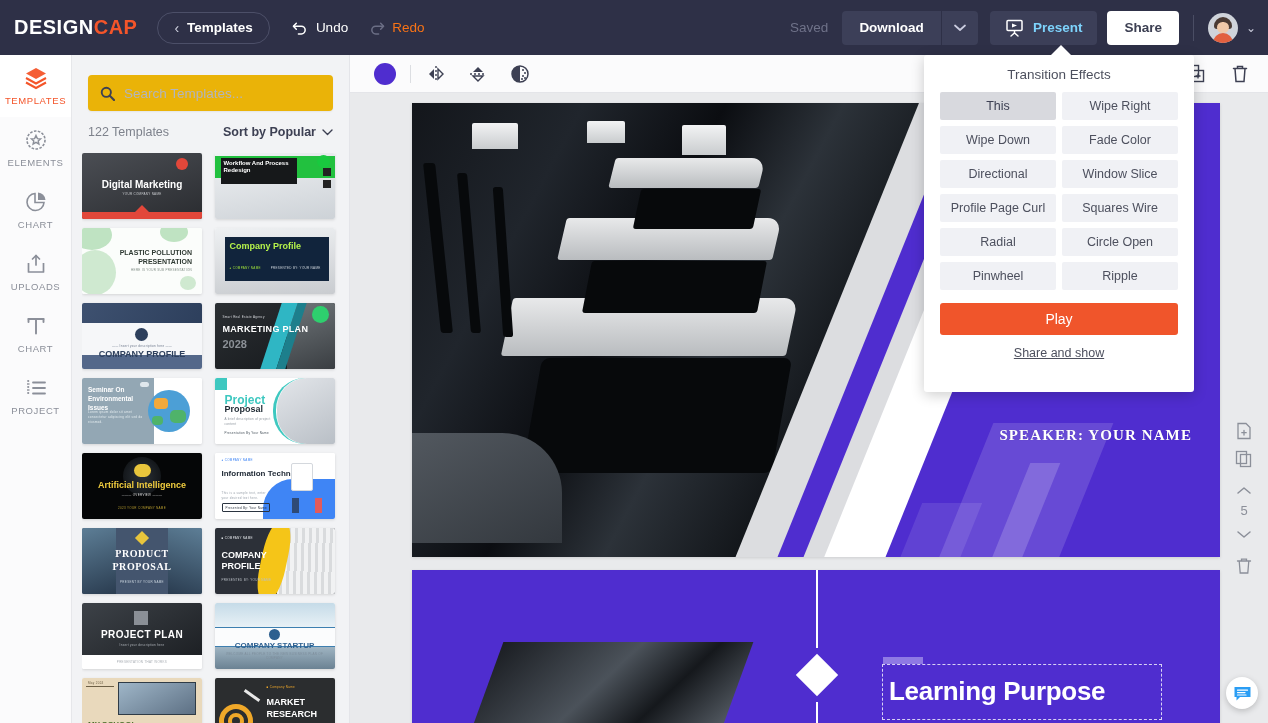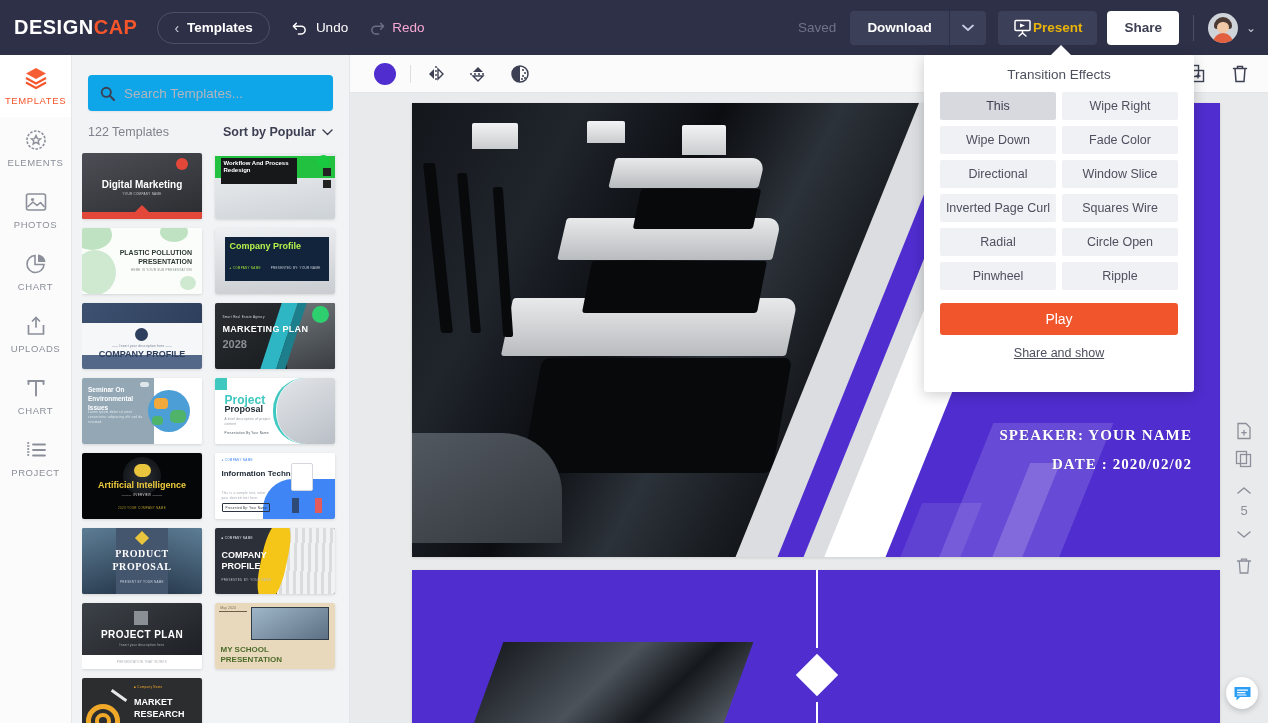--- a/index.html
+++ b/index.html
@@ -24,43 +24,43 @@
     margin-left: 20px; height: 32px; padding: 0 16px;
     border: 1px solid #4c4f68; border-radius: 16px;
     display: flex; align-items: center; gap: 8px;
     color: #ffffff; font-size: 13.5px; font-weight: bold; cursor: pointer;
   }
   .tpl-btn .chev { font-size: 14px; font-weight: normal; color: #cfd1df; }
   .undo, .redo {
     margin-left: 22px; display: flex; align-items: center; gap: 7px;
     font-size: 13.5px; color: #ffffff; cursor: pointer;
   }
-  .redo { margin-left: 20px; color: #f9a8d4; }
+  .redo { margin-left: 20px; color: #f97316; }
   .arrow-ic { width: 17px; height: 15px; display: block; }
 
   .hdr-right {
     position: absolute; right: 12px; top: 0; height: 55px;
     display: flex; align-items: center;
   }
   .saved { color: #6f7289; font-size: 13.5px; margin-right: 14px; }
   .dl-group { display: flex; align-items: flex-start; height: 34px; }
   .dl-btn {
     background: #3c3f58; color: #fff; font-size: 13.5px; font-weight: bold;
     height: 34px; padding: 0 17px; display:flex; align-items:center;
     border-radius: 4px 0 0 4px; cursor: pointer;
   }
   .dl-caret {
     background: #3c3f58; color: #cbcde0; height: 34px; width: 36px;
     display: flex; align-items: center; justify-content: center;
     border-radius: 0 4px 4px 0; margin-left: 1px; cursor: pointer; font-size: 12px;
   }
   .present-btn {
-    margin-left: 12px; background: #3c3f58; color: #eab308; height: 34px;
+    margin-left: 12px; background: #3c3f58; color: #7dd3fc; height: 34px;
     padding: 0 15px; border-radius: 4px; display: flex; align-items: center;
-    gap: 1px; font-size: 13.5px; font-weight: bold; cursor: pointer;
+    gap: 9px; font-size: 13.5px; font-weight: bold; cursor: pointer;
     position: relative; z-index: 40;
   }
   .share-btn {
     margin-left: 10px; background: #fff; color: #3d4053; height: 34px;
     padding: 0 17px; border-radius: 4px; display: flex; align-items: center;
     font-size: 13.5px; font-weight: bold; cursor: pointer;
   }
   .hdr-div { width: 1px; height: 26px; background: #4a4d64; margin: 0 14px; }
   .avatar {
     width: 30px; height: 30px; border-radius: 50%;
@@ -83,21 +83,21 @@
   .rail-item.active { color:#f4552a; background:#ffffff; }
   .rail-label { font-size: 9.5px; letter-spacing: .6px; font-weight: 500; }
   .rail-ic { width: 24px; height: 24px; display:block; }
 
   
   .panel {
     position:absolute; left:72px; top:55px; width:278px; height:668px;
     background:#f2f3f5; border-right:1px solid #e4e5e9; overflow:hidden;
   }
   .search-wrap {
-    margin: 20px 16px 0 16px; height: 36px; background:#0ea5e9; border-radius:4px;
+    margin: 20px 16px 0 16px; height: 36px; background:#eab308; border-radius:4px;
     display:flex; align-items:center; padding: 0 12px; box-shadow: 0 1px 2px rgba(0,0,0,.06);
   }
   .search-input {
     border:none; outline:none; flex:1; font-size:13.5px; color:#3d4053;
     font-family: "Liberation Sans", sans-serif; margin-left: 9px; background: transparent;
   }
   .search-input::placeholder { color:#b2b5bd; }
   .meta-row {
     margin: 14px 16px 0 16px; display:flex; align-items:center; justify-content:space-between;
   }
@@ -286,28 +286,20 @@
           <path d="M2 16.5 L12 22 L22 16.5" fill="none" stroke="currentColor" stroke-width="2"></path>
         </svg>
         <span class="rail-label">TEMPLATES</span>
       </div>
       <div class="rail-item">
         <svg class="rail-ic" viewBox="0 0 24 24">
           <circle cx="12" cy="12" r="9" fill="none" stroke="currentColor" stroke-width="1.6" stroke-dasharray="2.6 1.4"></circle>
           <path d="M12 7.5 L13.4 10.6 L16.6 10.9 L14.2 13 L14.9 16.1 L12 14.4 L9.1 16.1 L9.8 13 L7.4 10.9 L10.6 10.6 Z" fill="none" stroke="currentColor" stroke-width="1.4"></path>
         </svg>
         <span class="rail-label">ELEMENTS</span>
-      </div>
-      <div class="rail-item">
-        <svg class="rail-ic" viewBox="0 0 24 24">
-          <rect x="2.5" y="4" width="19" height="16" rx="2" fill="none" stroke="currentColor" stroke-width="1.6"></rect>
-          <circle cx="8.5" cy="9.5" r="1.6" fill="currentColor"></circle>
-          <path d="M3.5 17 L9 12 L13 15.5 L16.5 12.5 L20.5 17" fill="none" stroke="currentColor" stroke-width="1.6" stroke-linejoin="round"></path>
-        </svg>
-        <span class="rail-label">PHOTOS</span>
       </div>
       <div class="rail-item">
         <svg class="rail-ic" viewBox="0 0 24 24">
           <path d="M11 3.5 A8.5 8.5 0 1 0 20 12.5 H11 Z" fill="none" stroke="currentColor" stroke-width="1.6"></path>
           <path d="M14 2.5 A8 8 0 0 1 21.5 10 H14 Z" fill="currentColor"></path>
         </svg>
         <span class="rail-label">CHART</span>
       </div>
       <div class="rail-item">
         <svg class="rail-ic" viewBox="0 0 24 24">
@@ -465,20 +457,30 @@
    <div class="tt" style="left:7px;top:33px;font-size:9px;color:#fff;">PROFILE</div>
    <div class="tsub" style="left:7px;top:50px;color:#b9bec4;">PRESENTED BY: YOUR NAME</div>
         </div>
         <div class="thumb">
           <div style="position:absolute;inset:0;background:#ffffff;"></div>
    <div style="position:absolute;left:0;top:0;right:0;height:52px;background:linear-gradient(150deg,#3d4248,#1d2024);"></div>
    <div style="position:absolute;left:52px;top:8px;width:14px;height:14px;background:#8a8f96;"></div>
    <div class="tt" style="left:0;right:0;top:26px;text-align:center;font-size:10px;color:#fff;letter-spacing:.4px;">PROJECT PLAN</div>
    <div class="tsub" style="left:0;right:0;top:40px;text-align:center;color:#b0b5bb;">Insert your description here</div>
    <div class="tsub" style="left:0;right:0;top:57px;text-align:center;color:#a8adb3;">PRESENTATION THAT WORKS</div>
+        </div>
+        <div class="thumb">
+          <div style="position:absolute;inset:0;background:#fbfcfd;"></div>
+   <div style="position:absolute;left:0;right:0;top:0;height:24px;background:linear-gradient(180deg,#c5dbe8,#e8f1f6);"></div>
+   <div style="position:absolute;left:0;right:0;bottom:0;height:22px;background:linear-gradient(180deg,#9fb4c2,#6b8293);"></div>
+   <div style="position:absolute;left:0;right:0;top:24px;height:1px;background:#3d7fb0;"></div>
+   <div style="position:absolute;left:0;right:0;bottom:22px;height:1px;background:#3d7fb0;"></div>
+   <div style="position:absolute;left:54px;top:26px;width:11px;height:11px;border-radius:50%;background:#2d5f8f;"></div>
+   <div class="tt" style="left:0;right:0;top:39px;text-align:center;font-size:8px;color:#2d5f8f;">COMPANY STARTUP</div>
+   <div class="tsub" style="left:4px;right:4px;top:49px;text-align:center;color:#7d8e9c;">WELCOME ALL PEOPLE TO THE NEW BUSINESS PLAN OF COMPANY</div>
         </div>
         <div class="thumb">
           <div style="position:absolute;inset:0;background:#e9d9bc;"></div>
    <div style="position:absolute;left:36px;top:4px;width:78px;height:33px;background:linear-gradient(150deg,#9fb6c8,#5d7084);border:1px solid #2f3b46;"></div>
    <div style="position:absolute;left:4px;top:8px;width:28px;height:1px;background:#6d5f45;"></div>
    <div class="tsub" style="left:6px;top:3px;color:#6d5f45;">May 2024</div>
    <div class="tt" style="left:6px;top:42px;font-size:8px;color:#4b6b2a;line-height:1.2;">MY SCHOOL<br>PRESENTATION</div>
         </div>
         <div class="thumb">
           <div style="position:absolute;inset:0;background:#2b2d2f;"></div>
@@ -553,29 +555,32 @@
 
         <div style="position:absolute;left:430px;top:200px;width:150px;height:420px;background:#ffffff;transform:skewX(-22deg);"></div>
 
         <div style="position:absolute;left:560px;top:-60px;width:400px;height:600px;background:#4f2dcf;transform:skewX(-22deg);"></div>
         <div style="position:absolute;left:452px;top:-40px;width:26px;height:560px;background:#4f2dcf;transform:skewX(-22deg);"></div>
         <div style="position:absolute;left:545px;top:320px;width:120px;height:180px;background:rgba(255,255,255,.14);transform:skewX(-22deg);"></div>
         <div style="position:absolute;left:590px;top:360px;width:30px;height:140px;background:rgba(255,255,255,.18);transform:skewX(-22deg);"></div>
         <div style="position:absolute;left:490px;top:400px;width:60px;height:100px;background:rgba(255,255,255,.10);transform:skewX(-22deg);"></div>
         <div class="speaker-txt">
           <div>SPEAKER:  YOUR  NAME</div>
-          <div>DATE  :  2020/02/02</div>
         </div>
       </div>
 
       <div class="slide2">
         <div class="parallelo"></div>
         <div class="vline" style="left:404px;top:0;height:78px;"></div>
         <div class="vline" style="left:404px;top:132px;height:78px;"></div>
         <div class="diamond" style="left:390px;top:90px;"></div>
+        <div class="lp-box">
+          <div class="lp-tick"></div>
+          <div class="lp-title">Learning Purpose</div>
+        </div>
 
       </div>
 
     </div>
   </div>
 
   <div class="rrail">
     <div style="height:325px;"></div>
     <svg class="rr-ic" viewBox="0 0 18 18">
       <path d="M3 1.5 H11 L15 5.5 V16.5 H3 Z" fill="none" stroke="#8b8f99" stroke-width="1.3"></path>
@@ -608,21 +613,21 @@
   <div class="pop-arrow"></div>
   <div class="popover">
     <div class="pop-title">Transition Effects</div>
     <div class="eff-grid" id="effgrid">
         <div class="eff sel">This</div>
         <div class="eff">Wipe Right</div>
         <div class="eff">Wipe Down</div>
         <div class="eff">Fade Color</div>
         <div class="eff">Directional</div>
         <div class="eff">Window Slice</div>
-        <div class="eff">Inverted Page Curl</div>
+        <div class="eff">Profile Page Curl</div>
         <div class="eff">Squares Wire</div>
         <div class="eff">Radial</div>
         <div class="eff">Circle Open</div>
         <div class="eff">Pinwheel</div>
         <div class="eff">Ripple</div>
       </div>
     <div class="play-btn">Play</div>
     <div class="share-show">Share and show</div>
   </div>
 

